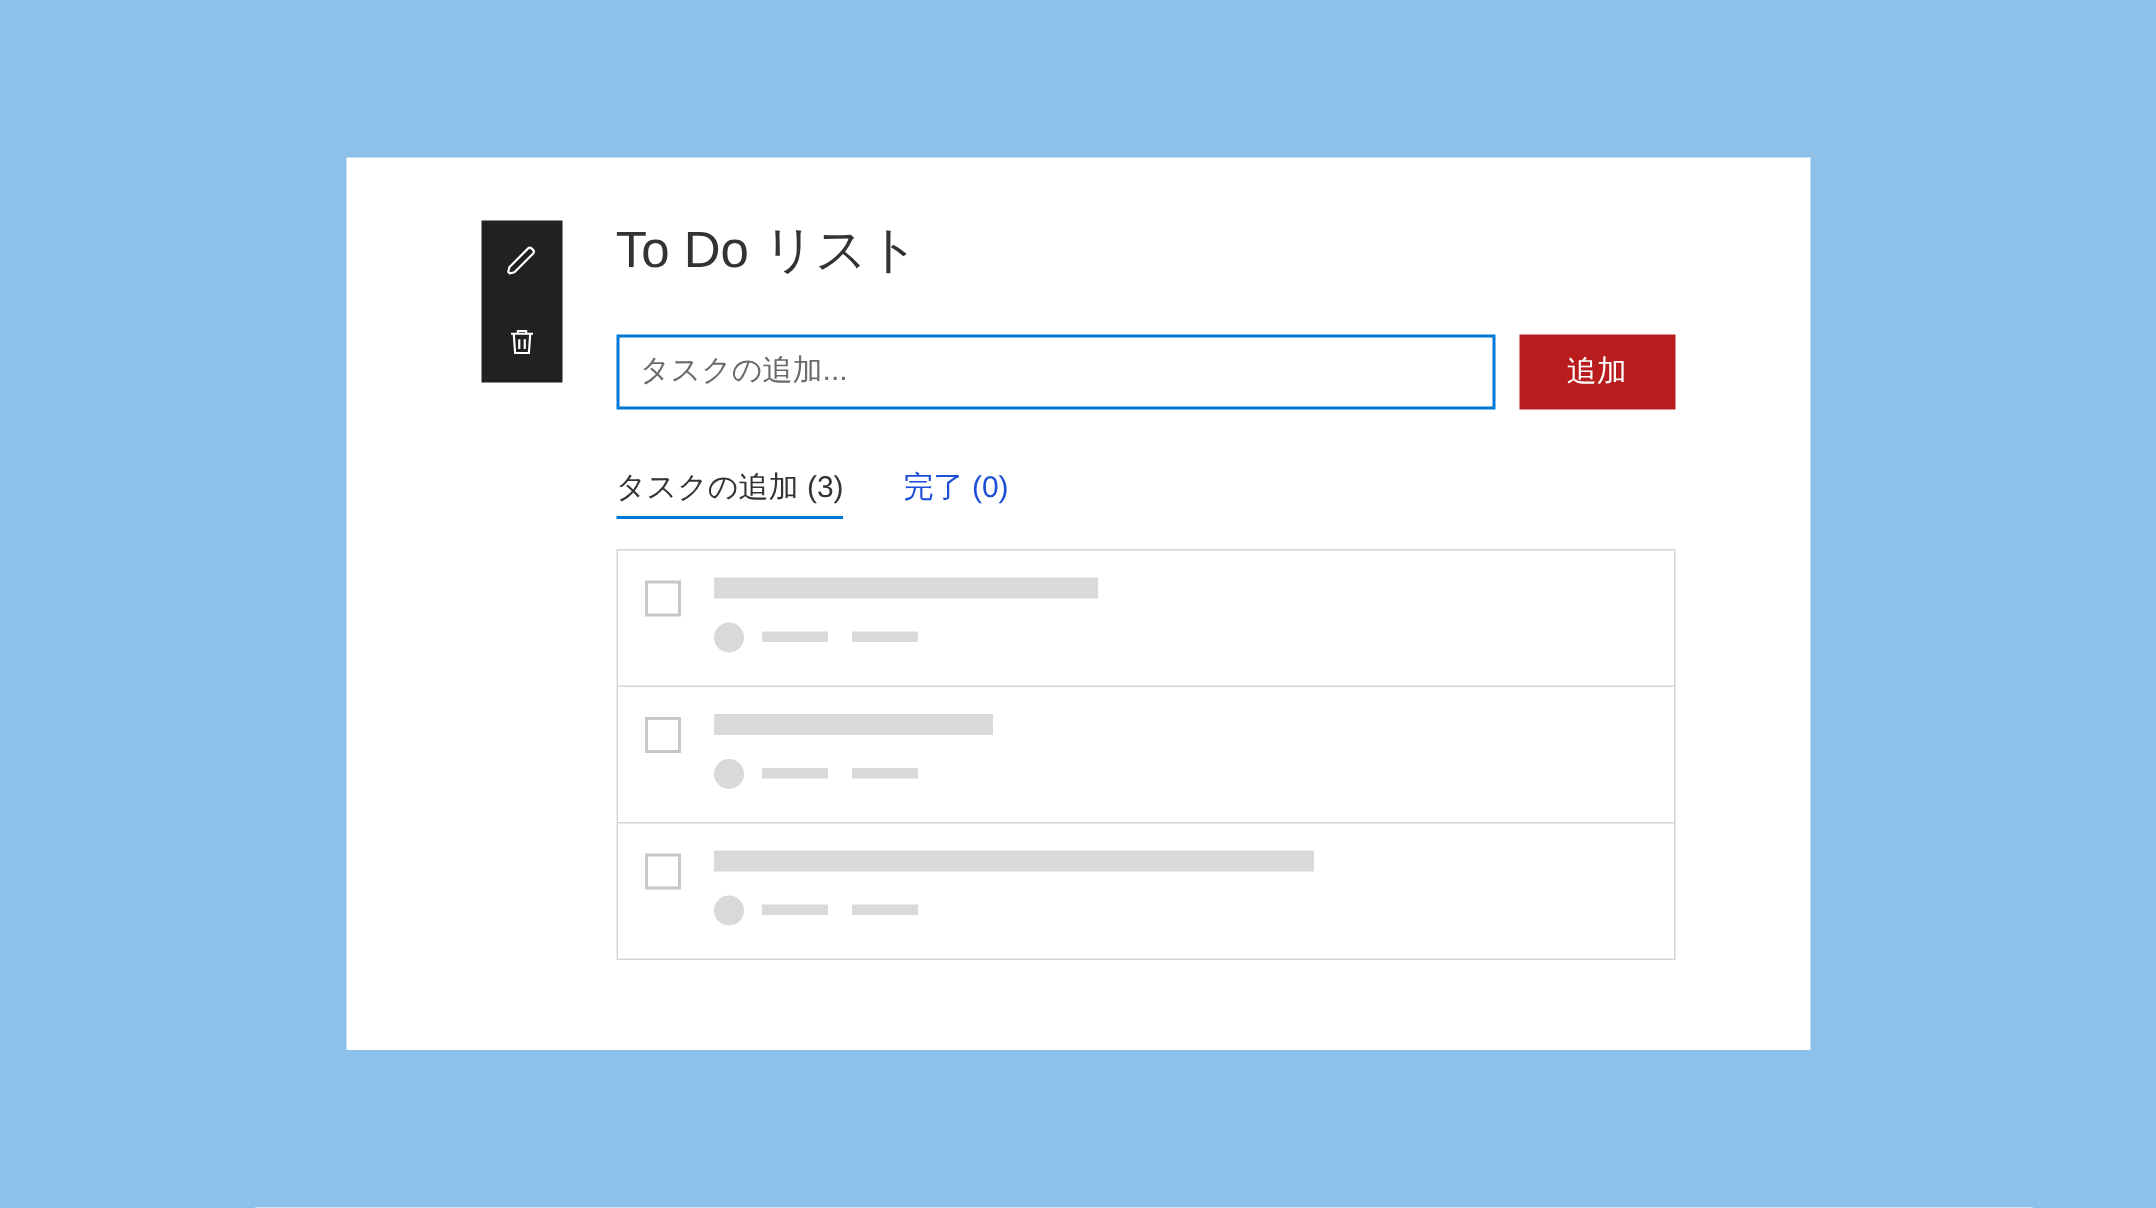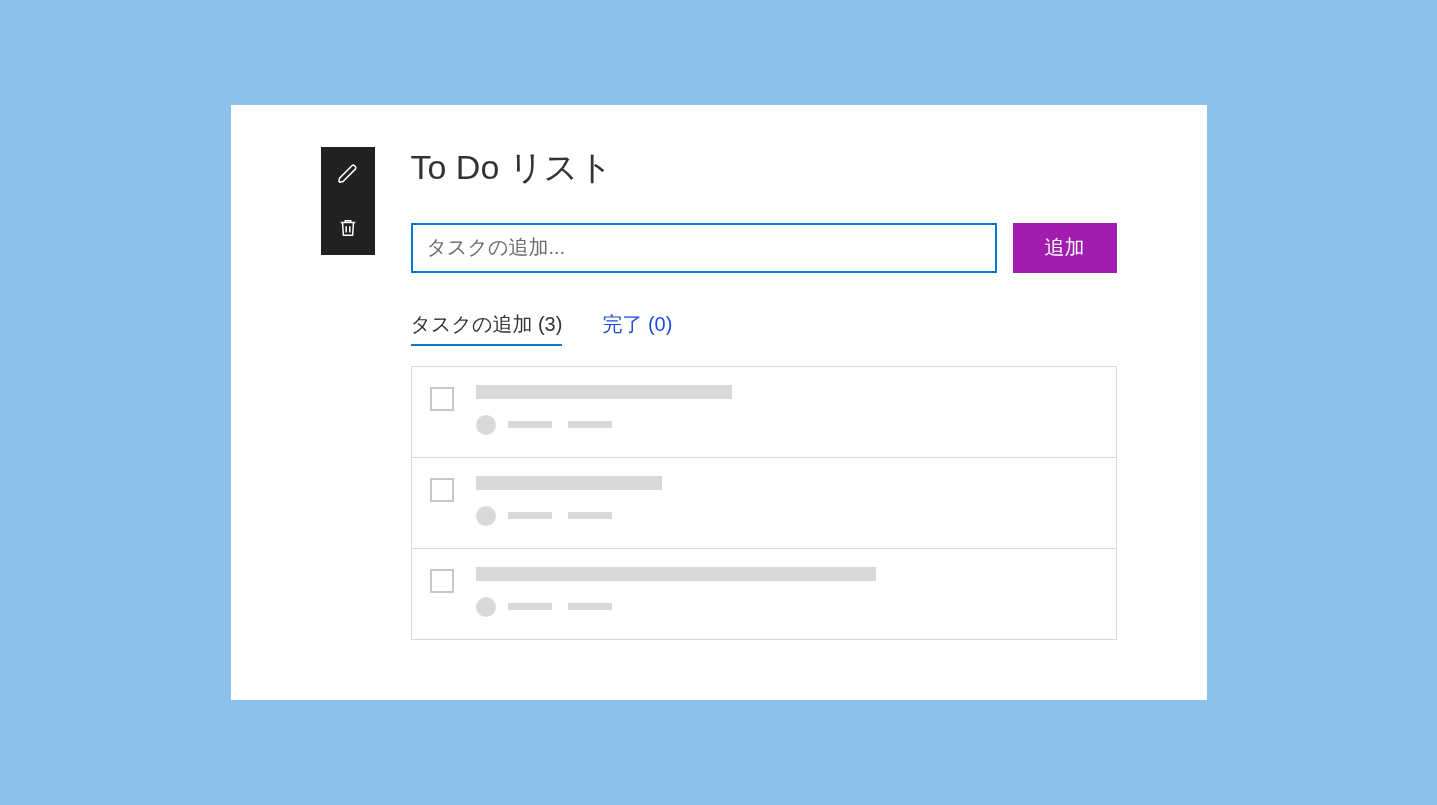--- a/index.html
+++ b/index.html
@@ -64,21 +64,21 @@
     font-size: 20px;
     font-weight: 300;
     color: #333;
     outline: none;
     font-family: inherit;
   }
   .task-input::placeholder { color: #6b6b6b; }
   .add-btn {
     width: 104px;
     height: 50px;
-    background: #a21caf;
+    background: #b91c1c;
     color: #ffffff;
     border: none;
     font-size: 20px;
     font-weight: 400;
     font-family: inherit;
     cursor: pointer;
   }
   .tabs {
     display: flex;
     gap: 40px;

